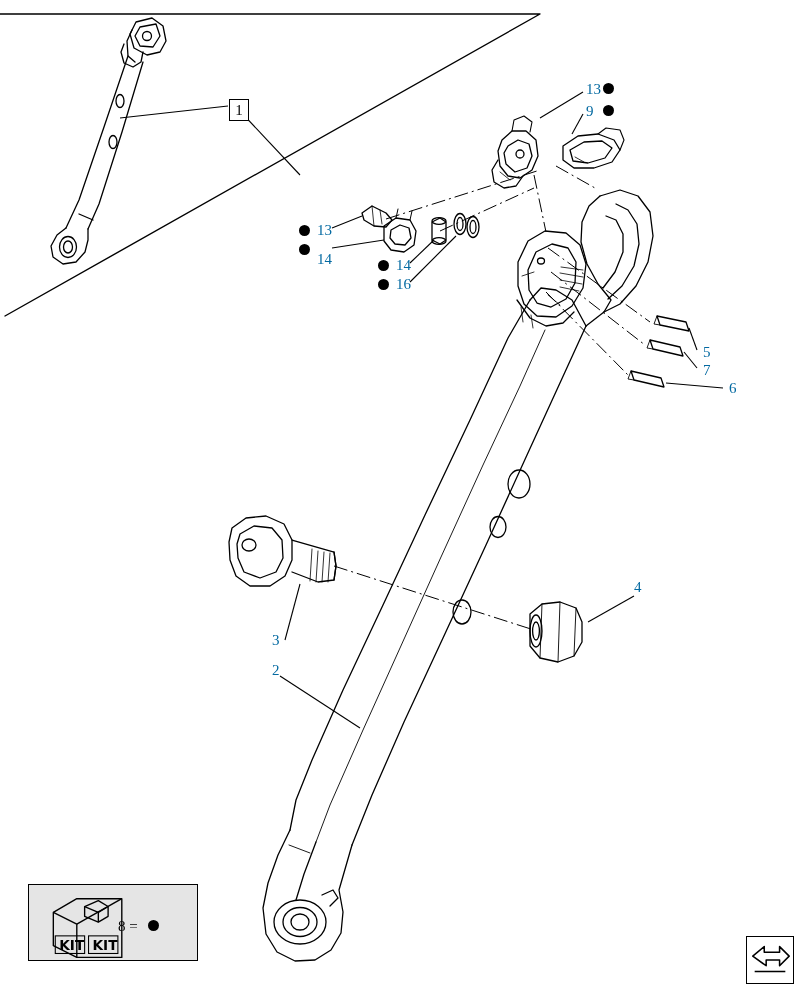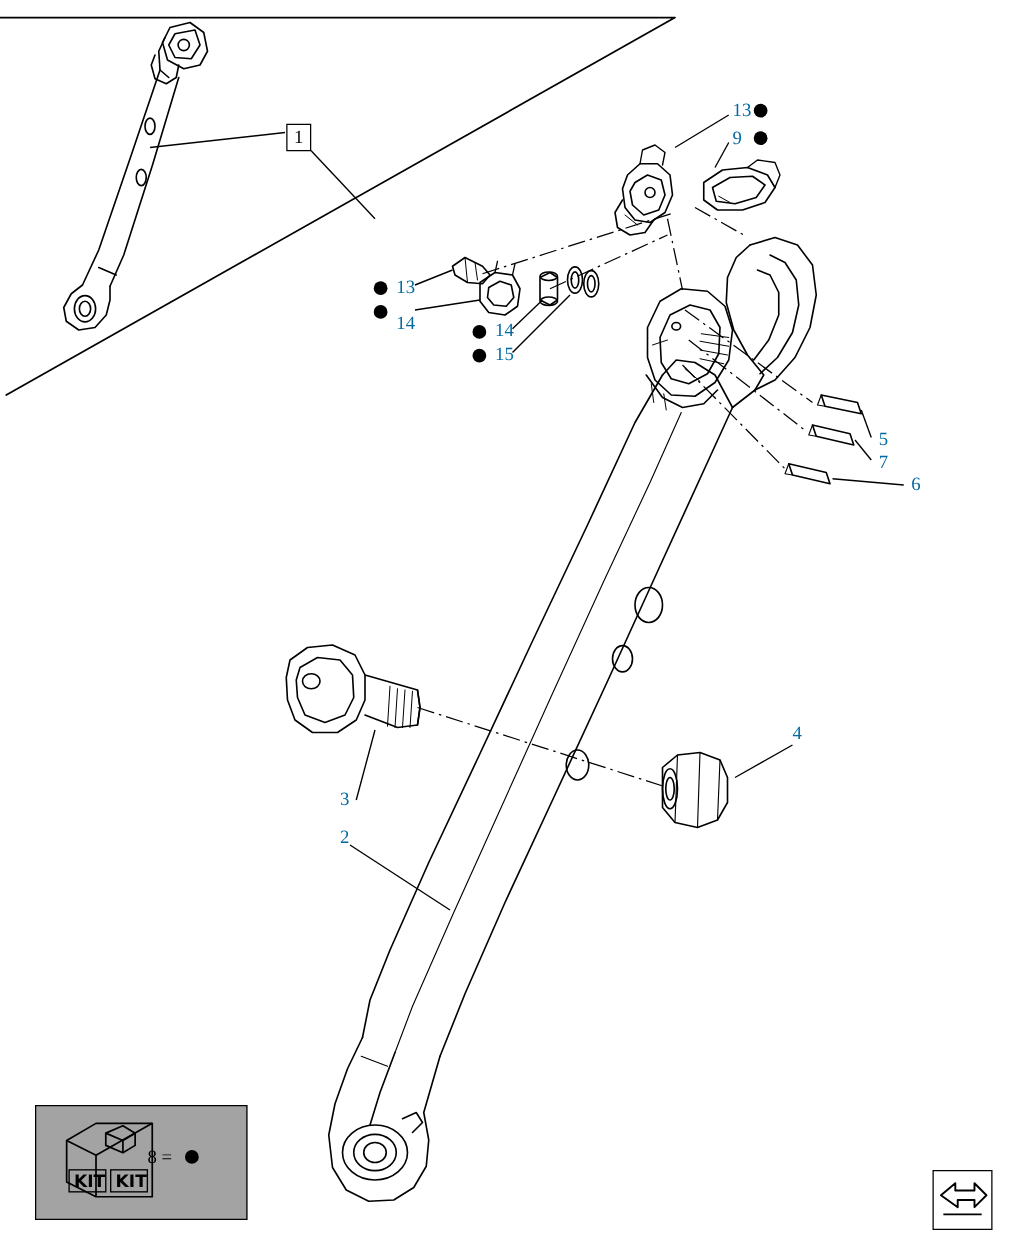--- a/index.html
+++ b/index.html
@@ -41,23 +41,23 @@
     width: 11px;
     height: 11px;
     border-radius: 50%;
     background: #000;
   }
   .kit-legend {
     position: absolute;
     left: 28px;
     top: 884px;
     width: 170px;
-    height: 92px;
+    height: 77px;
     border: 1.5px solid #000;
-    background: #a3a3a3;
+    background: #e5e5e5;
   }
   .kit-eq {
     position: absolute;
     left: 118px;
     top: 918px;
     font-size: 15px;
     font-family: "Liberation Serif", serif;
   }
   .kit-eq-dot {
     position: absolute;
@@ -308,21 +308,21 @@
   <div class="callout" style="left:703px; top:363px;">
     <span>7</span>
   </div>
 
   <div class="callout" style="left:586px; top:104px;">
     <span>9</span>
   </div>
   <div class="dot" style="left:603px; top:105px;"></div>
 
   <div class="callout" style="left:396px; top:277px;">
-    <span>15</span>
+    <span>16</span>
   </div>
   <div class="dot" style="left:378px; top:279px;"></div>
 
   <div class="callout" style="left:396px; top:258px;">
     <span>14</span>
   </div>
   <div class="dot" style="left:378px; top:260px;"></div>
 
   <div class="callout" style="left:317px; top:223px;">
     <span>13</span>

